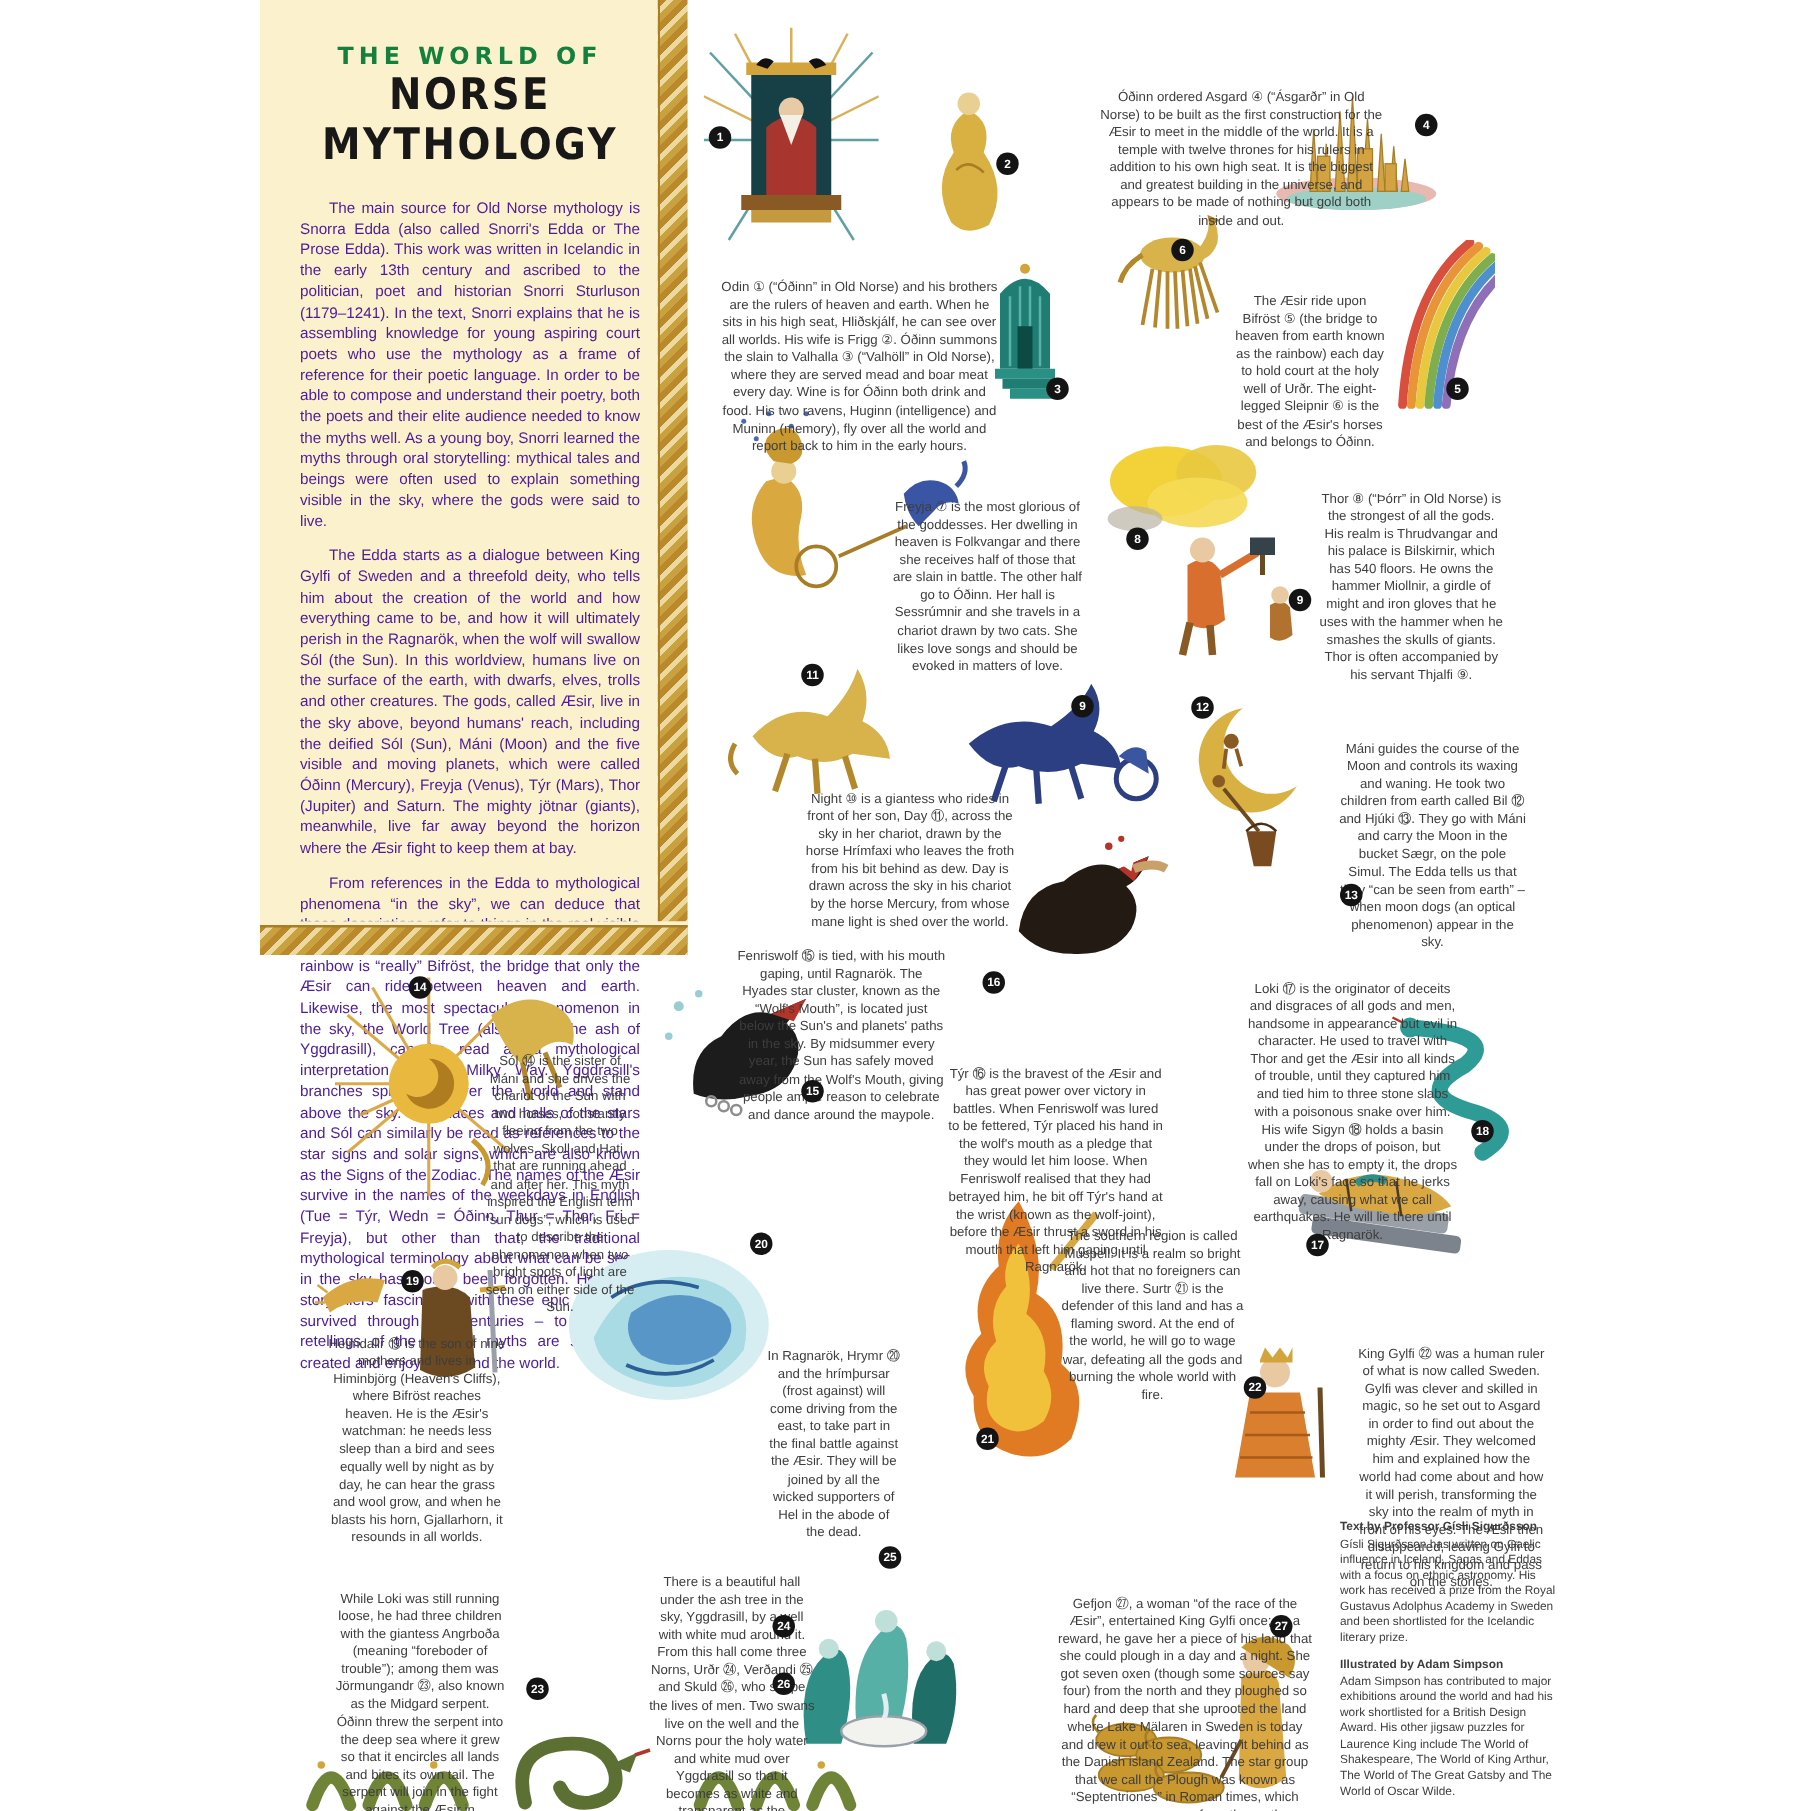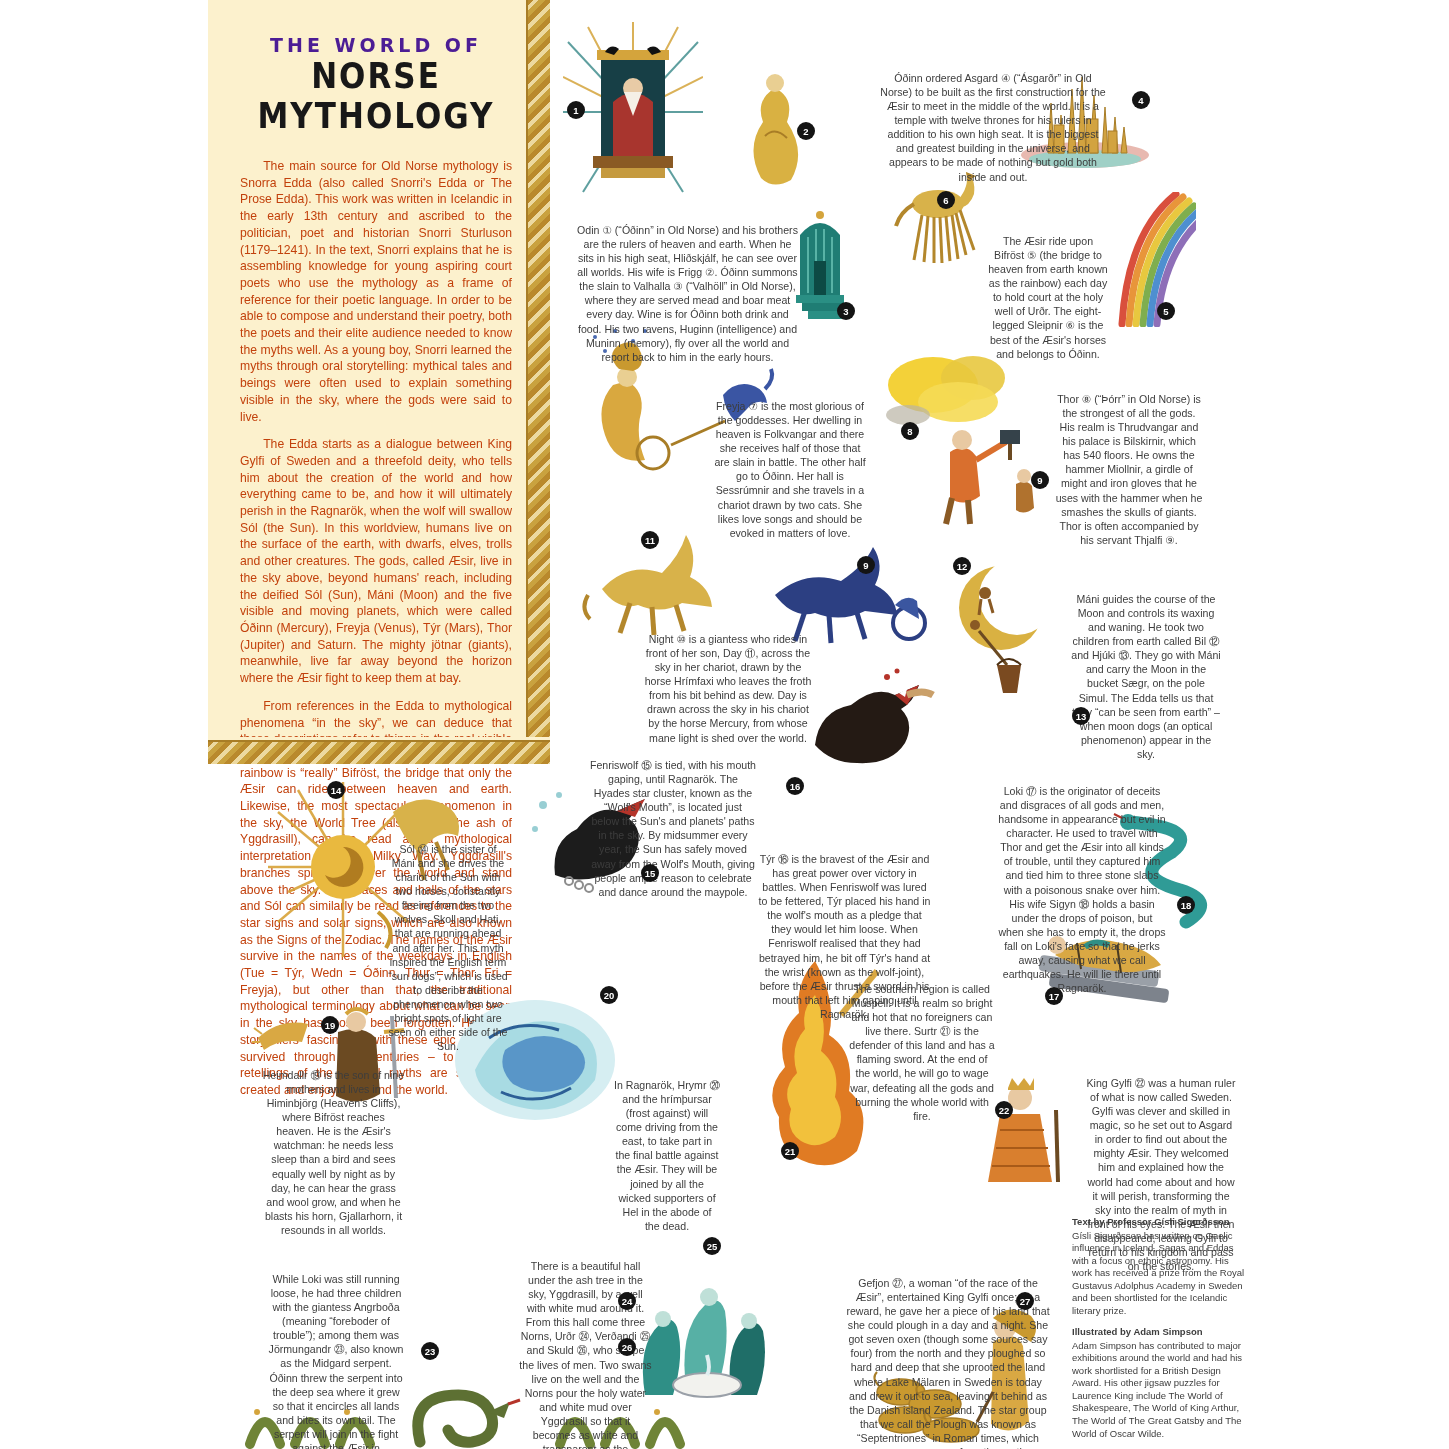--- a/index.html
+++ b/index.html
@@ -4,25 +4,25 @@
 <style>
   html,body{margin:0;padding:0;background:#ffffff;}
   .poster{position:relative;width:1449px;height:1449px;background:#ffffff;overflow:hidden;
           font-family:"Liberation Sans",sans-serif;color:#3d3d3d;}
   
   .panel{position:absolute;left:208px;top:0;width:342px;height:764px;background:#fcf1cd;}
   .braid{background:repeating-linear-gradient(135deg,#b9892c 0 5px,#ecd9a0 5px 9px,#c9a23f 9px 14px);}
   .braid-right{position:absolute;top:0;right:0;width:24px;height:100%;border-left:3px solid #fcf1cd;box-shadow:inset 2px 0 0 #a87d26;}
   .braid-bottom{position:absolute;left:0;bottom:0;width:100%;height:24px;border-top:3px solid #fcf1cd;box-shadow:inset 0 2px 0 #a87d26;}
   .panel-content{position:absolute;left:32px;top:34px;width:272px;}
-  .title-small{text-align:center;font-size:19px;font-weight:bold;letter-spacing:4px;color:#4c1d95;
+  .title-small{text-align:center;font-size:19px;font-weight:bold;letter-spacing:4px;color:#15803d;
                font-family:"DejaVu Sans",sans-serif;}
   .title-big{text-align:center;font-size:31px;font-weight:800;letter-spacing:2px;color:#181818;margin-top:4px;
              font-family:"DejaVu Sans",sans-serif;transform:scaleY(1.12);}
-  p.intro{font-size:12.2px;line-height:1.37;text-align:justify;text-indent:1.9em;margin:0 0 11px;color:#c2410c;}
+  p.intro{font-size:12.2px;line-height:1.37;text-align:justify;text-indent:1.9em;margin:0 0 11px;color:#4c1d95;}
   .intro-block{margin-top:26px;}
   
   .entry{position:absolute;font-size:10.6px;line-height:1.33;text-align:center;color:#3d3d3d;}
   .entry p{margin:16px;}
   
   .credits{position:absolute;left:1072px;top:1216px;width:176px;font-size:9.5px;line-height:1.32;color:#3d3d3d;}
   .credits .hd{font-weight:bold;margin:0 0 1px;}
   .credits p{margin:0 0 9px;}
   
   .mk{position:absolute;width:18px;height:18px;border-radius:50%;background:#141414;color:#fff;

